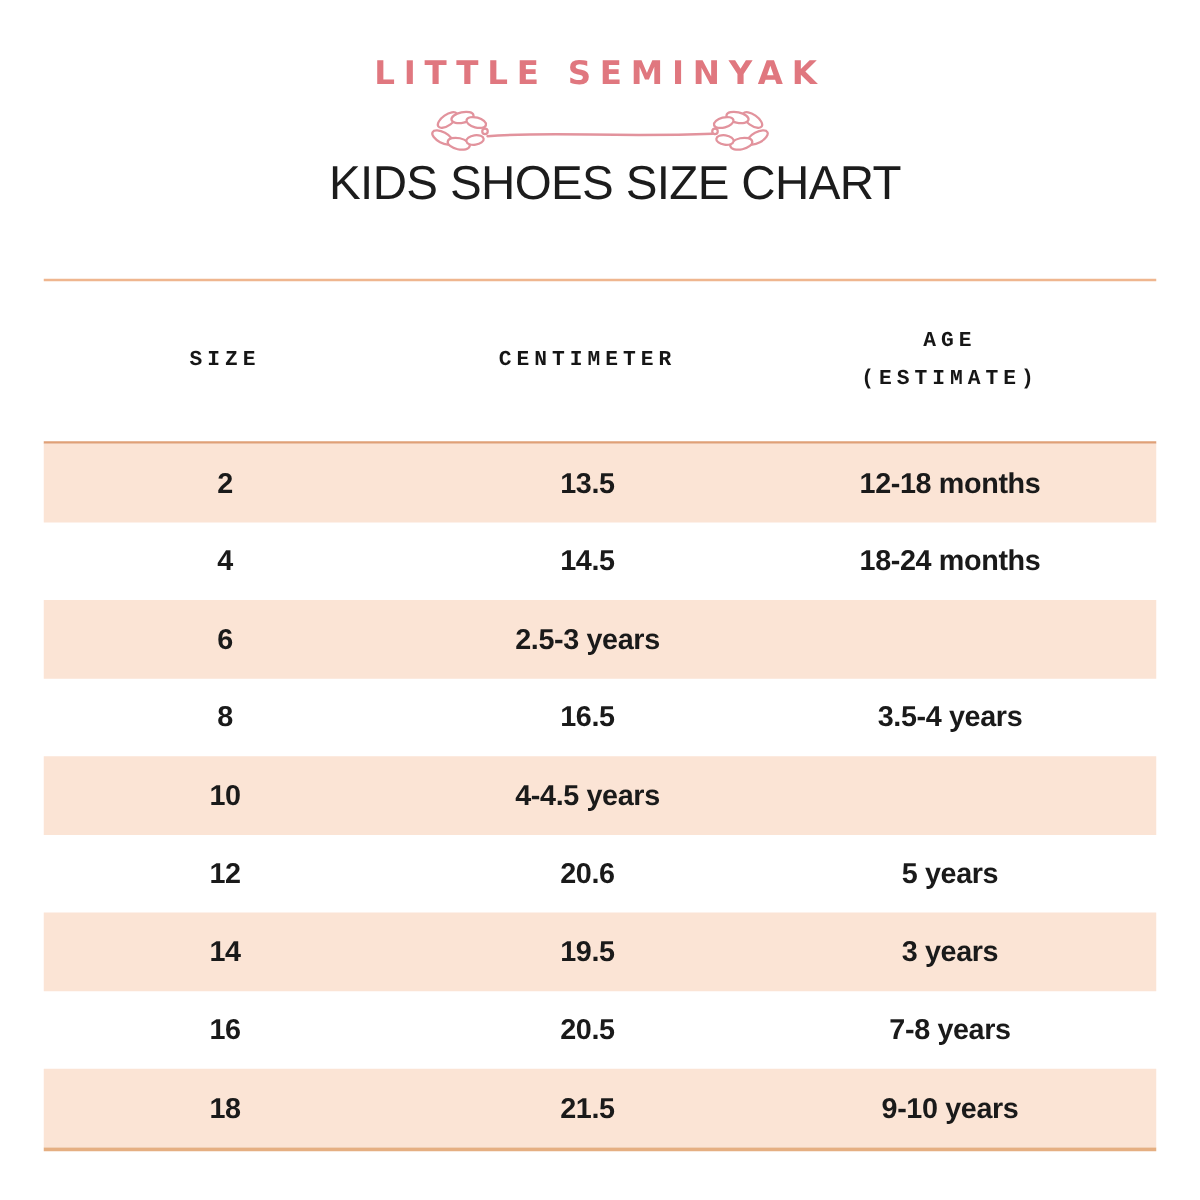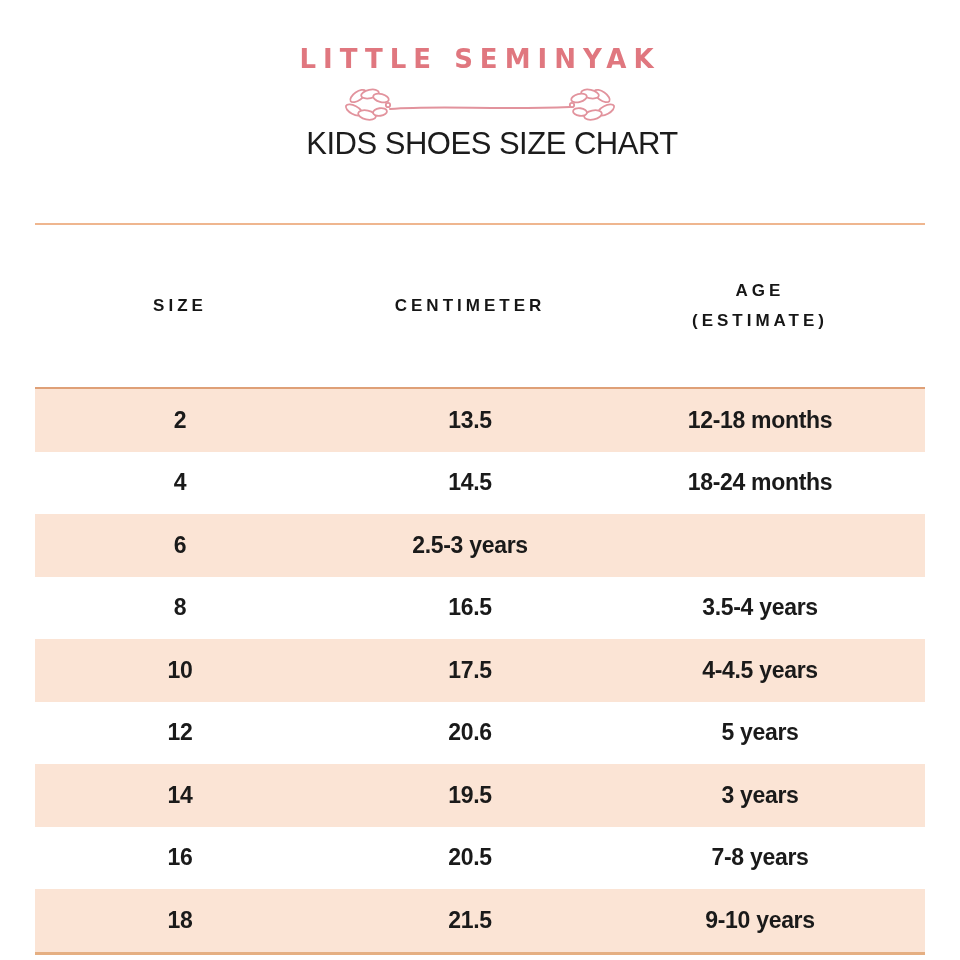--- a/index.html
+++ b/index.html
@@ -34,21 +34,21 @@
     left: 0;
     width: 100%;
     text-align: center;
   }
   .page-title {
     position: absolute;
     top: 126px;
     left: 0;
     width: 100%;
     text-align: center;
-    font-size: 31px;
+    font-size: 38px;
     font-weight: 500;
     letter-spacing: -0.5px;
     color: #1c1c1c;
     padding-left: 24px;
   }
 
   
   .table-area {
     position: absolute;
     left: 35px;
@@ -58,22 +58,23 @@
   .line-top {
     height: 2px;
     background: #efb68f;
   }
   .grid-row {
     display: grid;
     grid-template-columns: 1fr 1fr 1fr;
     padding-right: 20px;
   }
   .header-row {
-    height: 162px;
+    height: 128px;
     align-items: center;
+    font-family: Liberation Mono, monospace;
   }
   .hcell {
     text-align: center;
     font-weight: bold;
     font-size: 17px;
     letter-spacing: 4px;
     line-height: 30px;
     color: #161616;
   }
   .line-mid {
@@ -161,21 +162,20 @@
       <div class="cell">6</div>
       <div class="cell">2.5-3 years</div>
     </div>
     <div class="grid-row row">
       <div class="cell">8</div>
       <div class="cell">16.5</div>
       <div class="cell">3.5-4 years</div>
     </div>
     <div class="grid-row row peach">
       <div class="cell">10</div>
-      <div class="cell">17.5</div>
       <div class="cell">4-4.5 years</div>
     </div>
     <div class="grid-row row">
       <div class="cell">12</div>
       <div class="cell">20.6</div>
       <div class="cell">5 years</div>
     </div>
     <div class="grid-row row peach">
       <div class="cell">14</div>
       <div class="cell">19.5</div>

